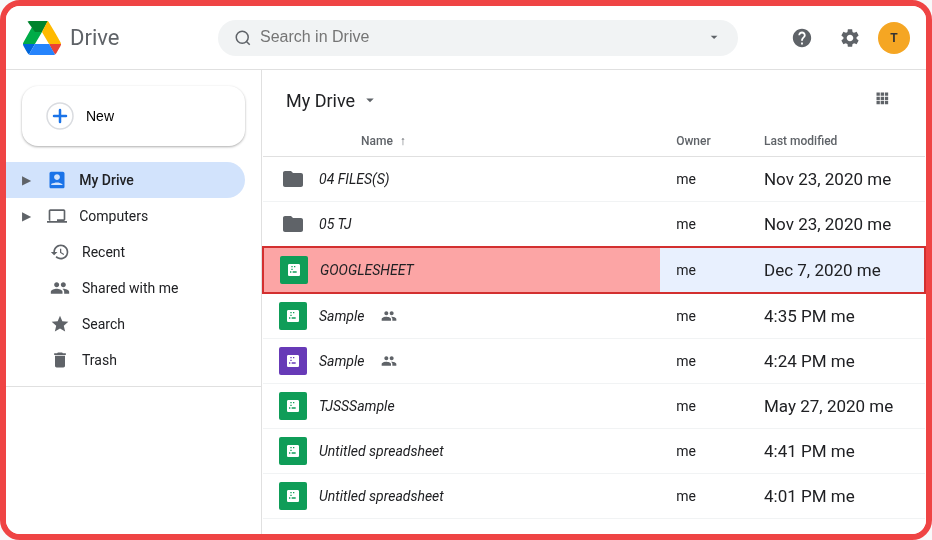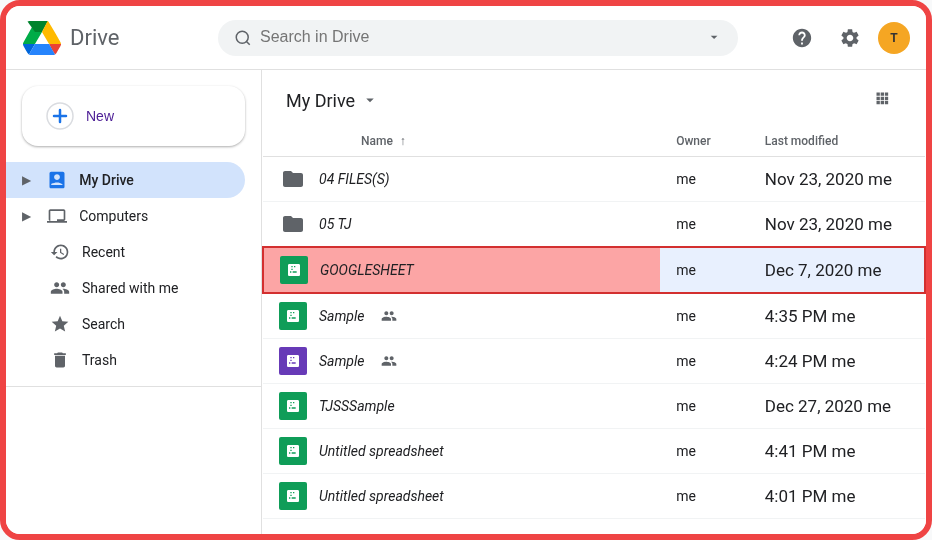--- a/index.html
+++ b/index.html
@@ -118,21 +118,21 @@
       align-items: center;
       gap: 12px;
       margin: 8px 16px 16px 16px;
       padding: 16px 24px;
       background: #fff;
       border-radius: 16px;
       box-shadow: 0 1px 3px rgba(0,0,0,0.2), 0 1px 2px rgba(0,0,0,0.14);
       cursor: pointer;
       font-size: 14px;
       font-weight: 500;
-      color: #4c1d95;
+      color: #000000;
       border: none;
       width: calc(100% - 32px);
     }
     .new-plus {
       width: 28px;
       height: 28px;
       position: relative;
       display: flex;
       align-items: center;
       justify-content: center;
@@ -569,21 +569,21 @@
           <svg width="16" height="16" viewBox="0 0 24 24" fill="white">
                         <path d="M19 3H5c-1.1 0-2 .9-2 2v14c0 1.1.9 2 2 2h14c1.1 0 2-.9 2-2V5c0-1.1-.9-2-2-2zm-7 3h2v2h-2V6zm0 4h2v2h-2v-2zm-4-4h2v2H8V6zm0 4h2v2H8v-2zm-2 4h10v2H6v-2zm2 0h2v2H8v-2zm4-4h2v2h-2v-2z"></path>
                       </svg>
         </div>
       </div>
           <span class="file-name">TJSSSample</span>
 
         </div>
       </td>
       <td class="owner-cell" style="">me</td>
-      <td class="modified-cell" style="">Dec 27, 2020 me</td>
+      <td class="modified-cell" style="">May 27, 2020 me</td>
     </tr>
             <tr class="file-row">
       <td style="">
         <div class="file-name-cell">
           <div class="file-icon">
         <div class="sheets-icon-white">
           <svg width="16" height="16" viewBox="0 0 24 24" fill="white">
                         <path d="M19 3H5c-1.1 0-2 .9-2 2v14c0 1.1.9 2 2 2h14c1.1 0 2-.9 2-2V5c0-1.1-.9-2-2-2zm-7 3h2v2h-2V6zm0 4h2v2h-2v-2zm-4-4h2v2H8V6zm0 4h2v2H8v-2zm-2 4h10v2H6v-2zm2 0h2v2H8v-2zm4-4h2v2h-2v-2z"></path>
                       </svg>
         </div>

